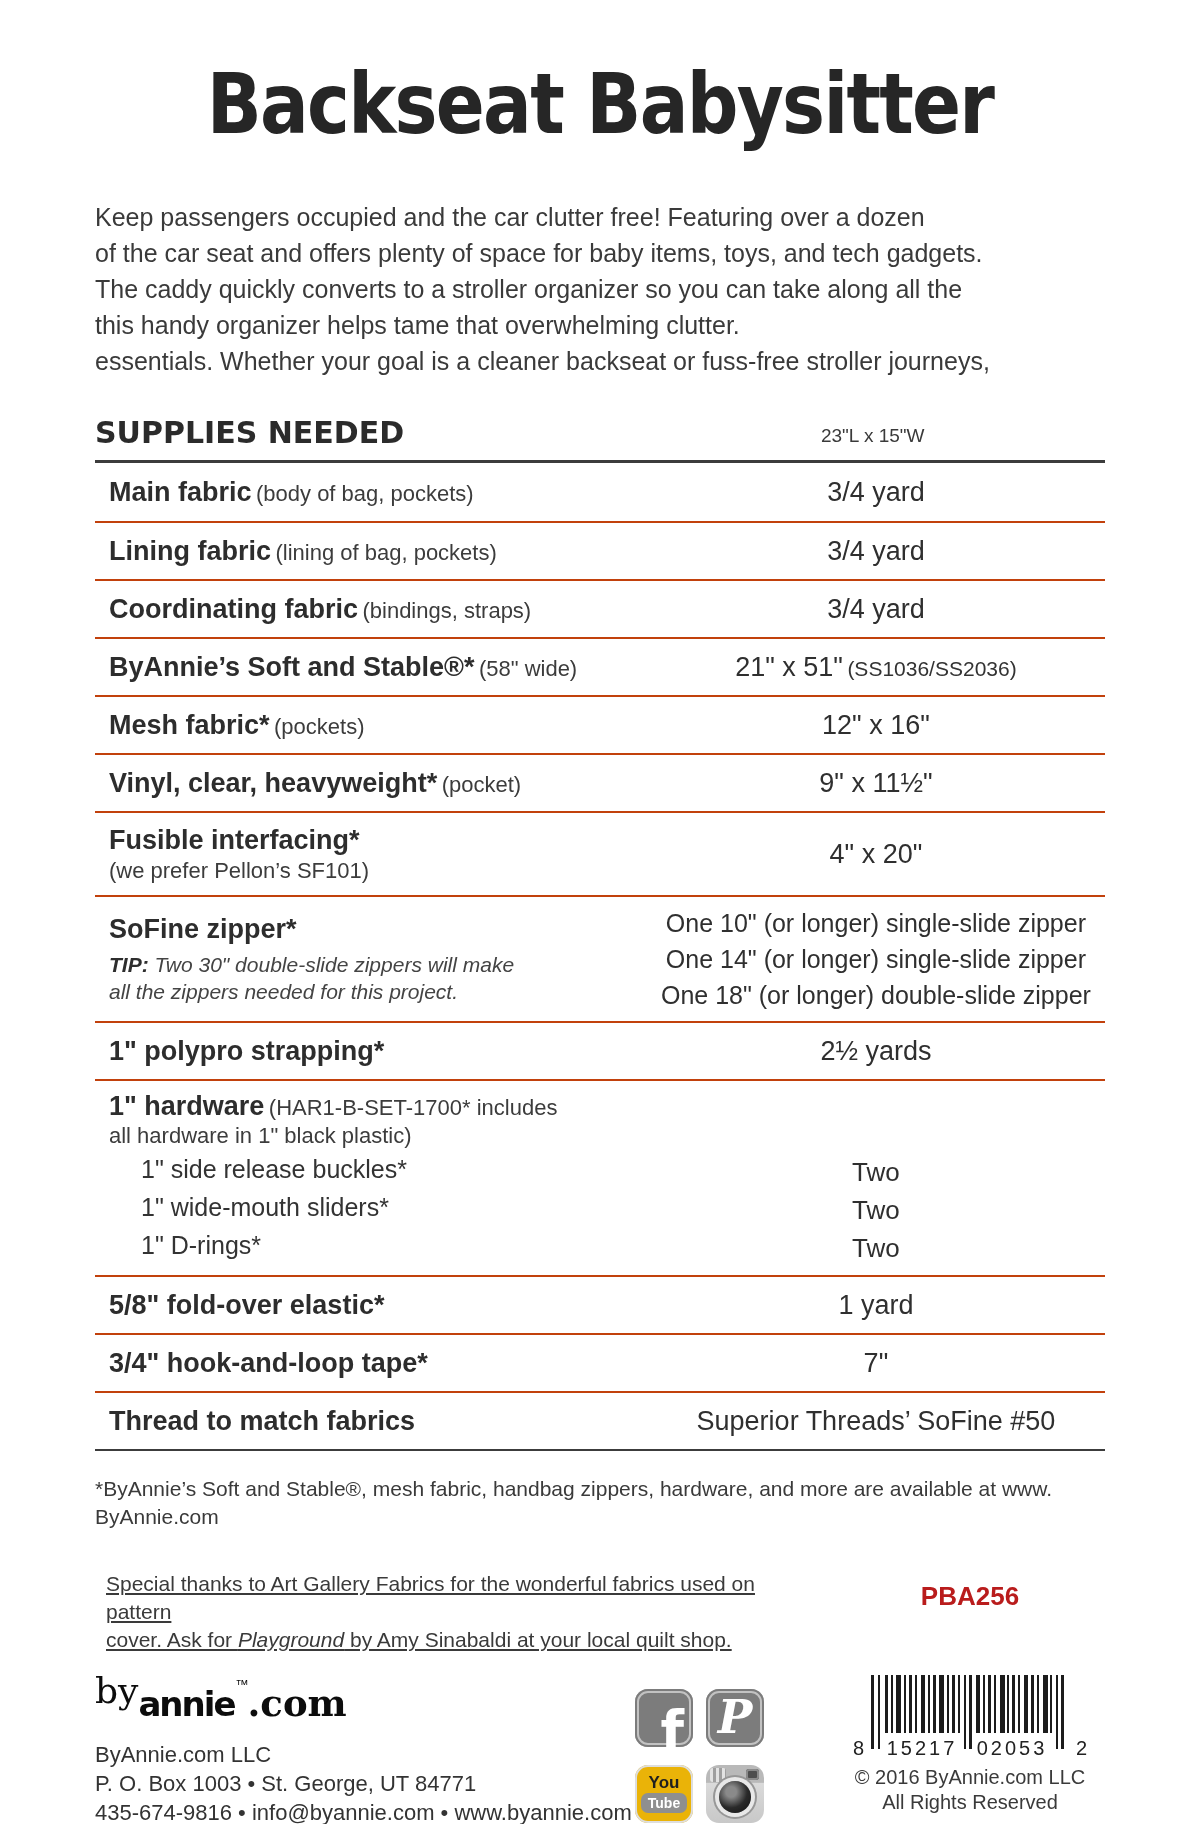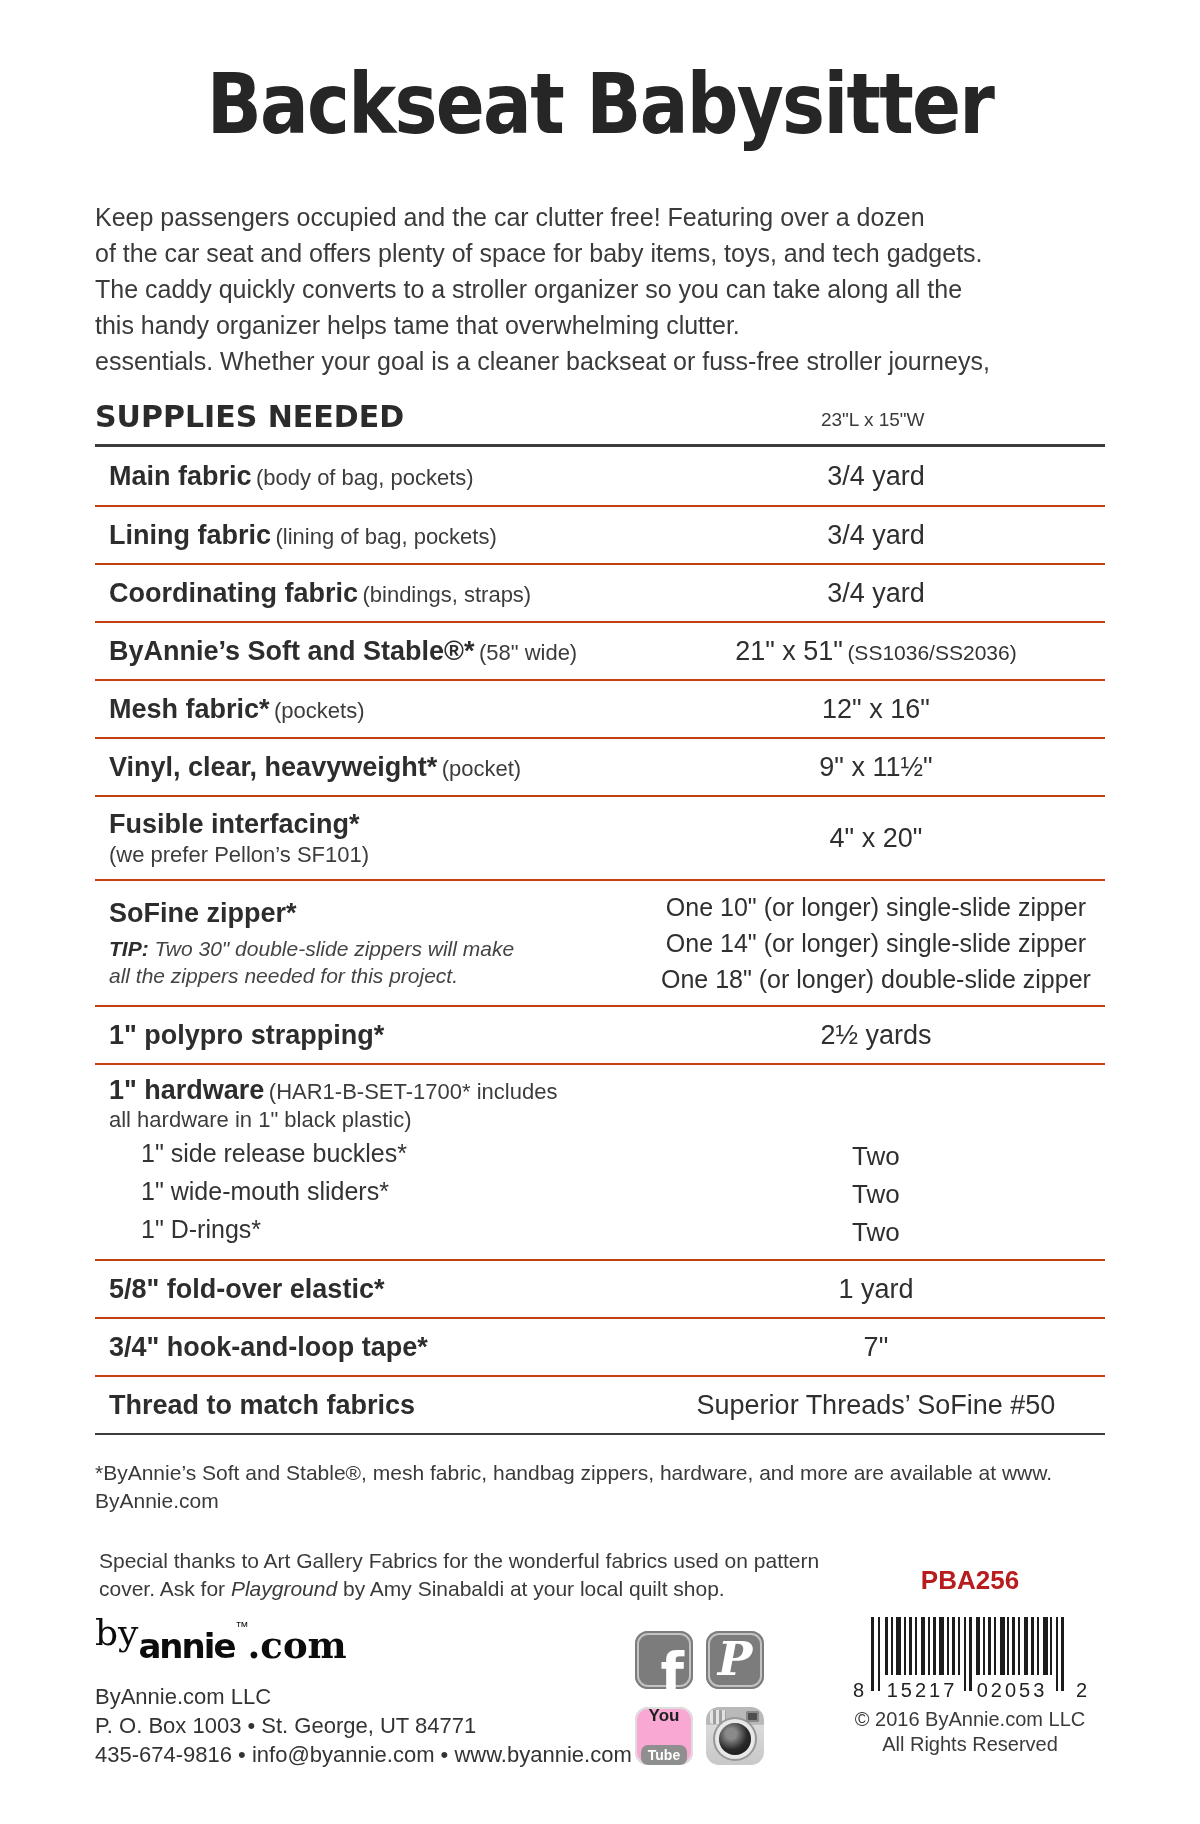--- a/index.html
+++ b/index.html
@@ -15,21 +15,21 @@
     margin:0; padding-top:52px; text-align:center;
     font-family:"DejaVu Sans","Liberation Sans",sans-serif;
     font-weight:bold; font-size:84px; line-height:1.25; color:#262626;
     transform:scaleX(.86); transform-origin:center;
     letter-spacing:-2px; white-space:nowrap;
   }
   .intro { margin-top:42px; font-size:25px; line-height:36px; color:#3a3a3a; }
 
   
   .supplies-header {
-    display:flex; align-items:flex-end; margin-top:20px;
+    display:flex; align-items:flex-end; margin-top:36px;
     padding-bottom:10px; border-bottom:3px solid #3c3c3c;
   }
   .supplies-header h2 {
     margin:0; font-family:"DejaVu Sans","Liberation Sans",sans-serif;
     font-weight:bold; font-size:30px; color:#2b2b2b; letter-spacing:0;
     flex:1;
   }
   .finished-size { width:46%; text-align:center; font-size:19px; color:#3a3a3a; padding-bottom:3px; }
 
   .supplies-table { border-bottom:2px solid #3c3c3c; }
@@ -56,21 +56,21 @@
 
   .row-hardware { min-height:188px; align-items:flex-start; padding-top:10px; }
   .hw-note-line2 { font-size:22px; color:#3c3c3c; line-height:28px; }
   .hw-sub { font-size:25px; color:#333; line-height:38px; padding-left:32px; }
   .hw-values { padding-top:62px; }
   .hw-values div { font-size:26px; line-height:38px; color:#2f2f2f; }
 
   
   .footnote { margin-top:24px; font-size:21px; line-height:28px; color:#3a3a3a; }
   .thanks-row { display:flex; margin-top:28px; }
-  .thanks { flex:1; max-width:780px; font-size:21px; line-height:28px; color:#3a3a3a; margin:4px; }
+  .thanks { flex:1; max-width:780px; font-size:21px; line-height:28px; color:#3a3a3a; margin:11px;text-decoration:underline; }
   .thanks .it { font-style:italic; }
   .sku { width:270px; text-align:center; font-weight:bold; font-size:26px; color:#b91c1c; padding-top:22px; }
 
   
   .footer-row { display:flex; margin-top:10px; }
   .brand-col { flex:1; }
   .logo { white-space:nowrap; color:#0c0c0c; line-height:56px; }
   .logo-by { font-family:"DejaVu Serif","Liberation Serif",serif; font-size:36px; position:relative; top:-13px; }
   .logo-annie { font-family:"DejaVu Sans",sans-serif; font-weight:bold; font-size:34px; letter-spacing:-2px; }
   .logo-tm { font-size:13px; position:relative; top:-27px; left:1px; }
@@ -85,22 +85,22 @@
   }
   .icon-fb .glyph {
     position:absolute; right:9px; bottom:-15px; color:#fff;
     font-family:"DejaVu Sans",sans-serif; font-weight:bold; font-size:54px;
   }
   .icon-pin .glyph {
     position:absolute; left:0; right:0; top:1px; text-align:center; color:#fff;
     font-family:"DejaVu Serif","Liberation Serif",serif; font-style:italic; font-weight:bold; font-size:46px;
   }
   .icon-yt {
-    background:#f9a8d4; box-shadow: inset 0 0 0 2px #dedede;
-    display:flex; flex-direction:column; align-items:center; justify-content:space-between;
+    background:#eab308; box-shadow: inset 0 0 0 2px #dedede;
+    display:flex; flex-direction:column; align-items:center; justify-content:center;
   }
   .yt-top { color:#1f1f1f; font-weight:bold; font-size:17px; line-height:17px; }
   .yt-badge { background:#8f8f8f; color:#fff; font-weight:bold; font-size:14px; line-height:16px;
               border-radius:7px; padding:2px 7px; margin-top:2px; }
   .icon-ig { background:linear-gradient(180deg,#b9b9b9 0%,#b9b9b9 30%,#dadada 31%,#c8c8c8 100%); }
   .ig-stripe { position:absolute; top:3px; left:4px; width:16px; height:14px; border-radius:3px;
                background:repeating-linear-gradient(90deg,#e3e3e3 0 3px,#9f9f9f 3px 6px); }
   .ig-flash { position:absolute; top:4px; right:5px; width:13px; height:11px; border-radius:3px;
               background:#4e4e4e; box-shadow:inset 0 0 0 2px #8a8a8a; }
   .ig-lens { position:absolute; left:50%; top:56%; width:32px; height:32px; margin:-16px 0 0 -16px;

